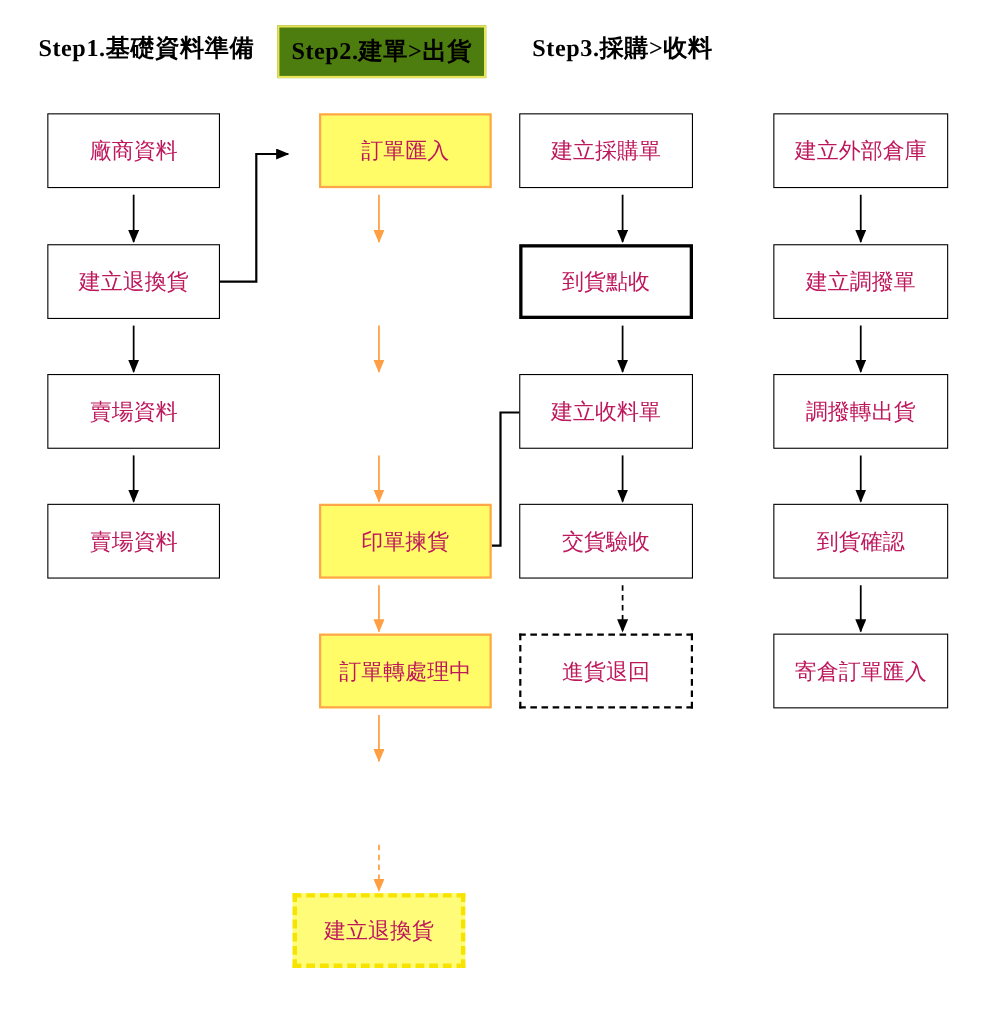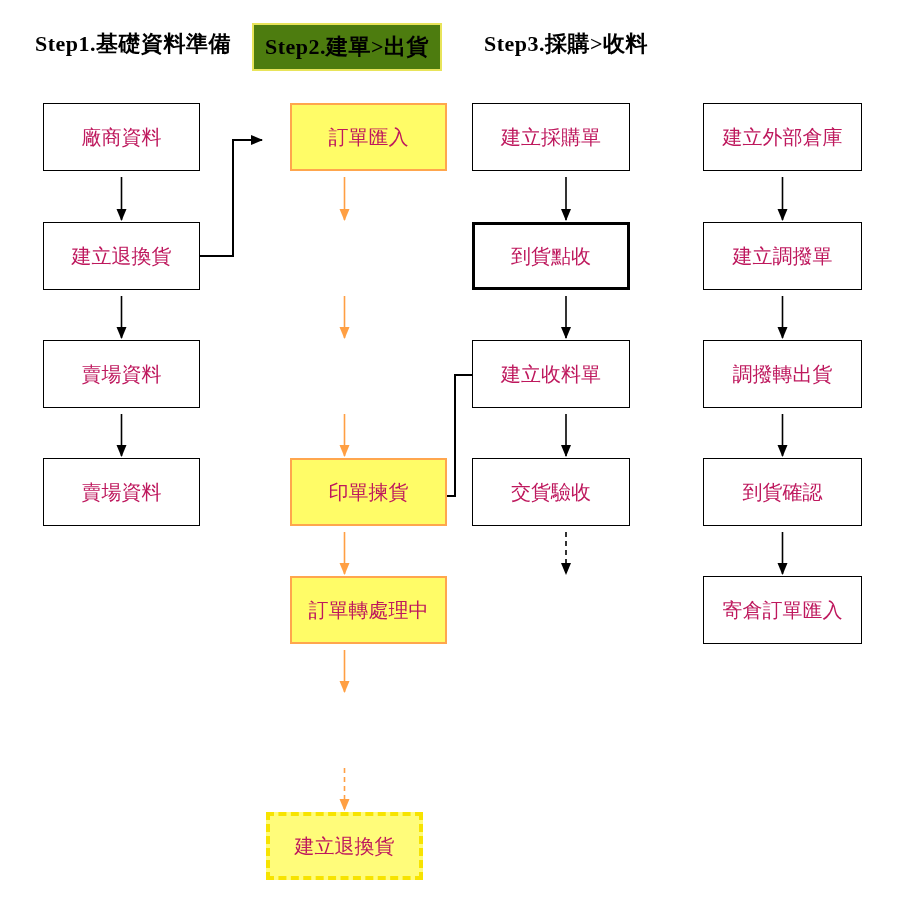--- a/index.html
+++ b/index.html
@@ -129,20 +129,21 @@
 
   <div class="node c2 r1 yellow">訂單匯入</div>
   <div class="node c2 r4 yellow">印單揀貨</div>
   <div class="node c2 r5 yellow">訂單轉處理中</div>
   <div class="node c2 r7 ydash">建立退換貨</div>
 
   <div class="node c3 r1">建立採購單</div>
   <div class="node c3 r2 thick">到貨點收</div>
   <div class="node c3 r3">建立收料單</div>
   <div class="node c3 r4">交貨驗收</div>
+  <div class="node c3 r5 bdash">進貨退回</div>
 
   <div class="node c4 r1">建立外部倉庫</div>
   <div class="node c4 r2">建立調撥單</div>
   <div class="node c4 r3">調撥轉出貨</div>
   <div class="node c4 r4">到貨確認</div>
   <div class="node c4 r5">寄倉訂單匯入</div>
 
 </div>
 
 </body></html>

